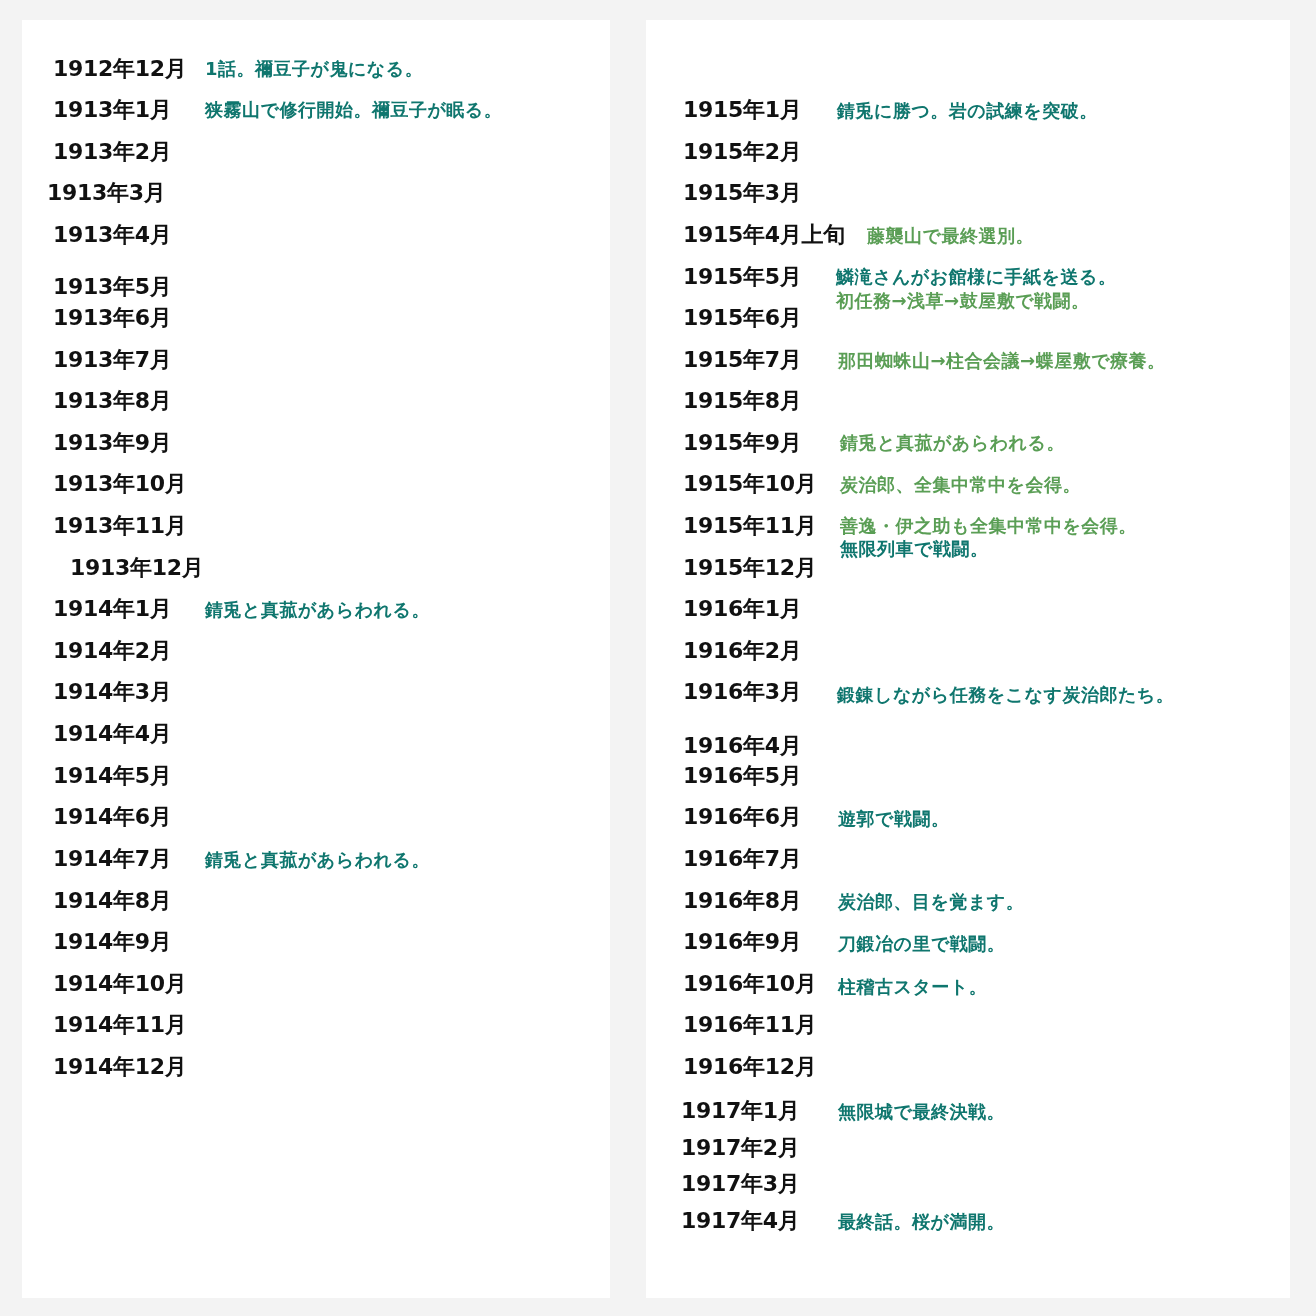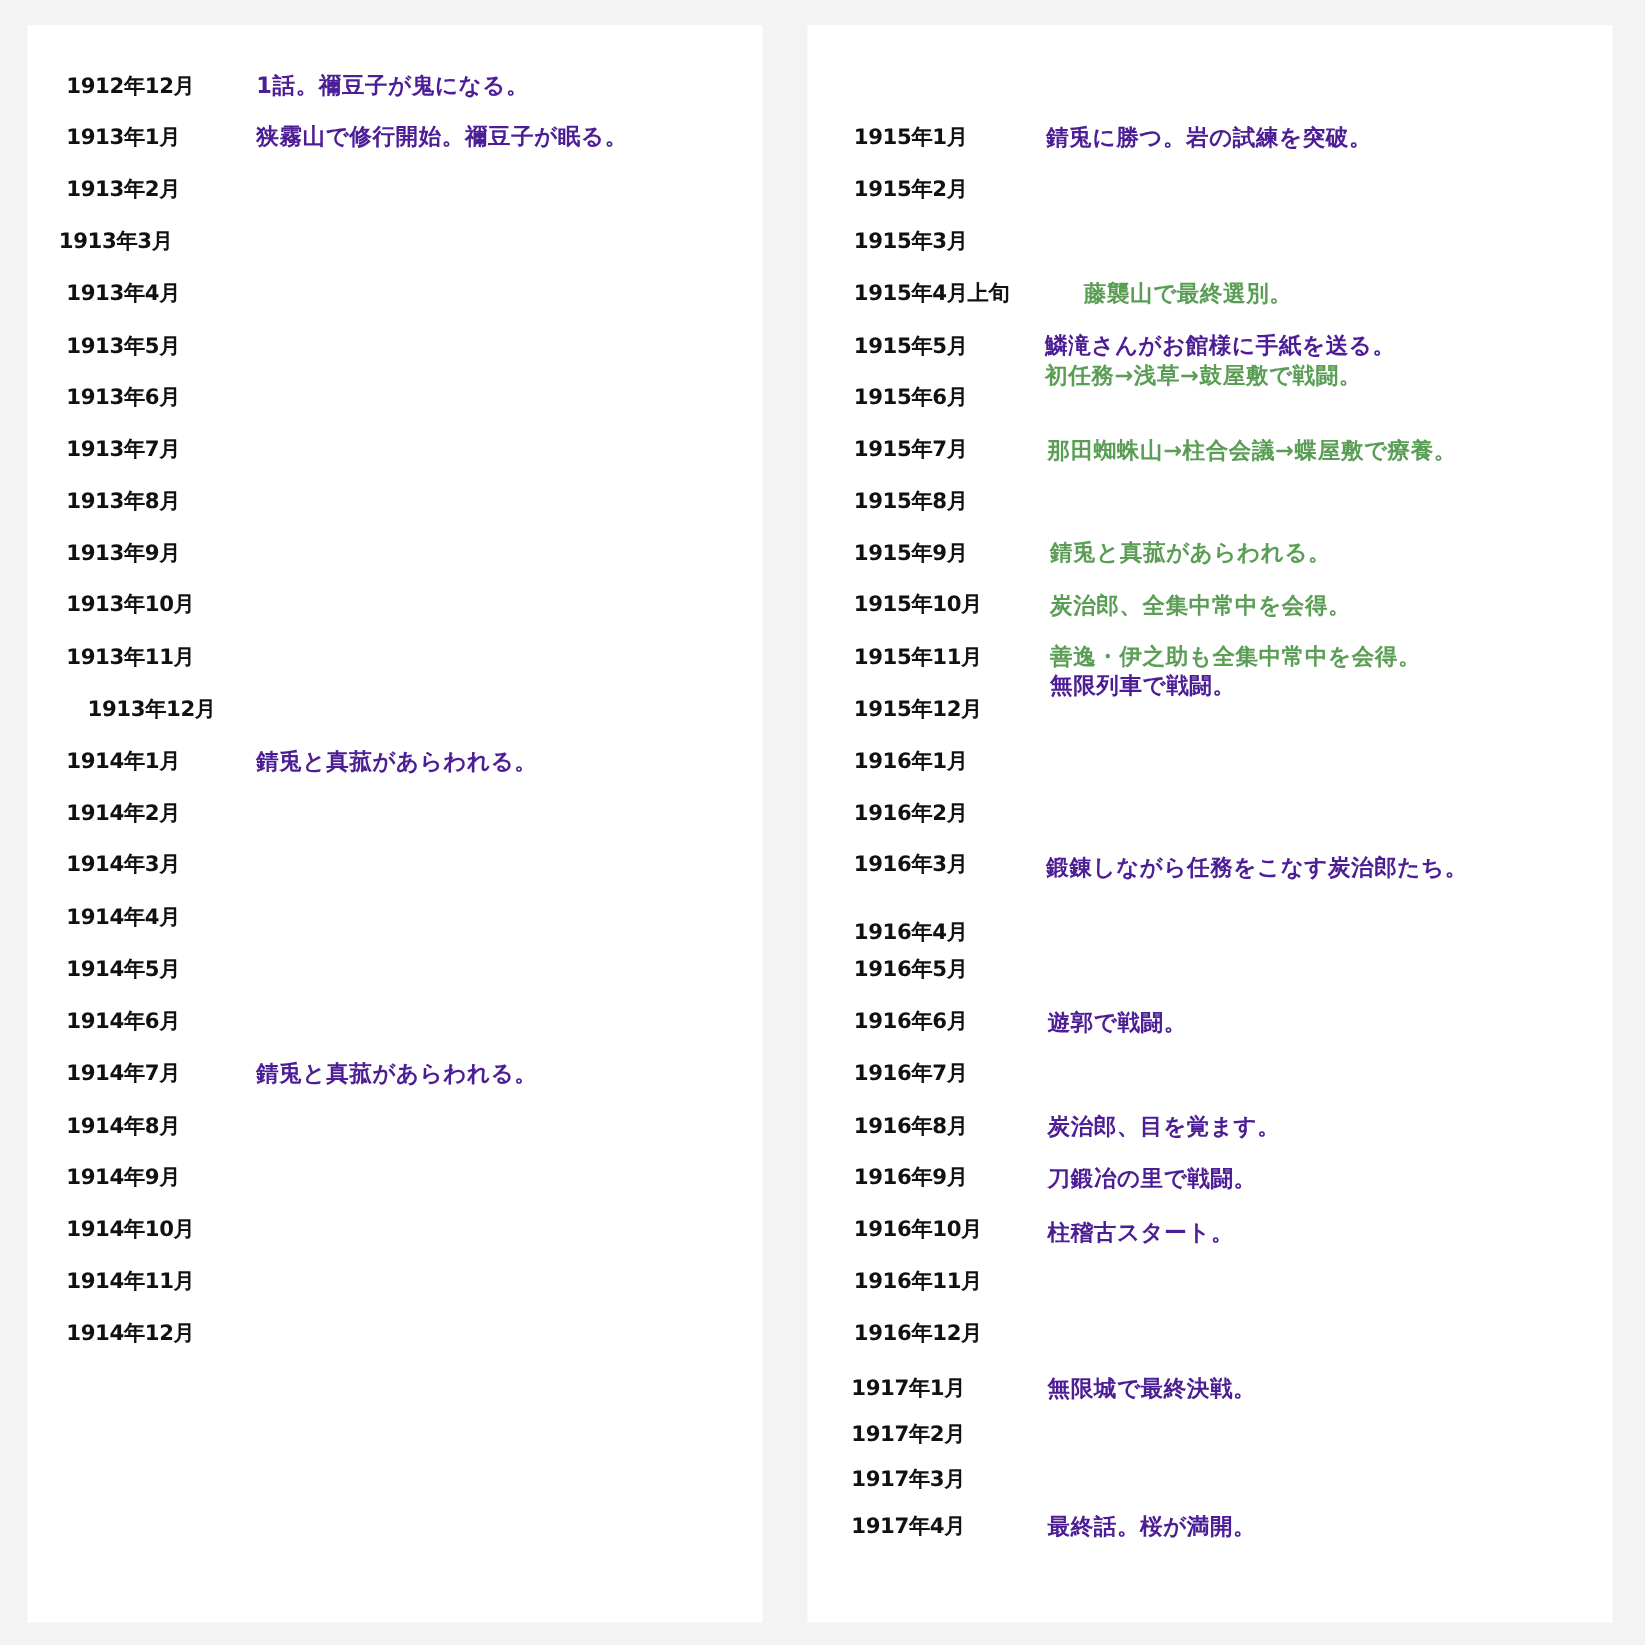--- a/index.html
+++ b/index.html
@@ -1,38 +1,38 @@
 <!DOCTYPE html>
 <html><head>
 <meta charset="utf-8">
 <style>
   html, body { margin:0; padding:0; }
   body { width:1316px; height:1316px; background:#f3f3f3; position:relative; overflow:hidden;
          font-family: "DejaVu Sans", "Liberation Sans", sans-serif; color:#111; }
   .panel { position:absolute; background:#ffffff; }
   #panel-left { left:22px; top:20px; width:588px; height:1278px; }
   #panel-right { left:646px; top:20px; width:644px; height:1278px; }
-  .row-date { position:absolute; font-weight:bold; font-size:17px; line-height:20px; white-space:nowrap; letter-spacing:-0.3px; }
+  .row-date { position:absolute; font-weight:bold; font-size:22px; line-height:20px; white-space:nowrap; letter-spacing:-0.3px; }
   .row-ev { position:absolute; font-weight:bold; font-size:18px; line-height:22px; white-space:nowrap; letter-spacing:0.5px; }
   .green { color:#5a9e55; }
-  .black { color:#4c1d95; }
+  .black { color:#0f766e; }
 </style>
 </head>
 <body>
 
 <div class="panel" id="panel-left"></div>
 <div class="panel" id="panel-right"></div>
 
 <div>
   <span class="row-date" style="left:53px;top:59px">1912年12月</span>
   <span class="row-date" style="left:53px;top:100px">1913年1月</span>
   <span class="row-date" style="left:53px;top:142px">1913年2月</span>
   <span class="row-date" style="left:47px;top:183px">1913年3月</span>
   <span class="row-date" style="left:53px;top:225px">1913年4月</span>
-  <span class="row-date" style="left:53px;top:267px">1913年5月</span>
+  <span class="row-date" style="left:53px;top:277px">1913年5月</span>
   <span class="row-date" style="left:53px;top:308px">1913年6月</span>
   <span class="row-date" style="left:53px;top:350px">1913年7月</span>
   <span class="row-date" style="left:53px;top:391px">1913年8月</span>
   <span class="row-date" style="left:53px;top:433px">1913年9月</span>
   <span class="row-date" style="left:53px;top:474px">1913年10月</span>
   <span class="row-date" style="left:53px;top:516px">1913年11月</span>
   <span class="row-date" style="left:70px;top:558px">1913年12月</span>
   <span class="row-date" style="left:53px;top:599px">1914年1月</span>
   <span class="row-date" style="left:53px;top:641px">1914年2月</span>
   <span class="row-date" style="left:53px;top:682px">1914年3月</span>

